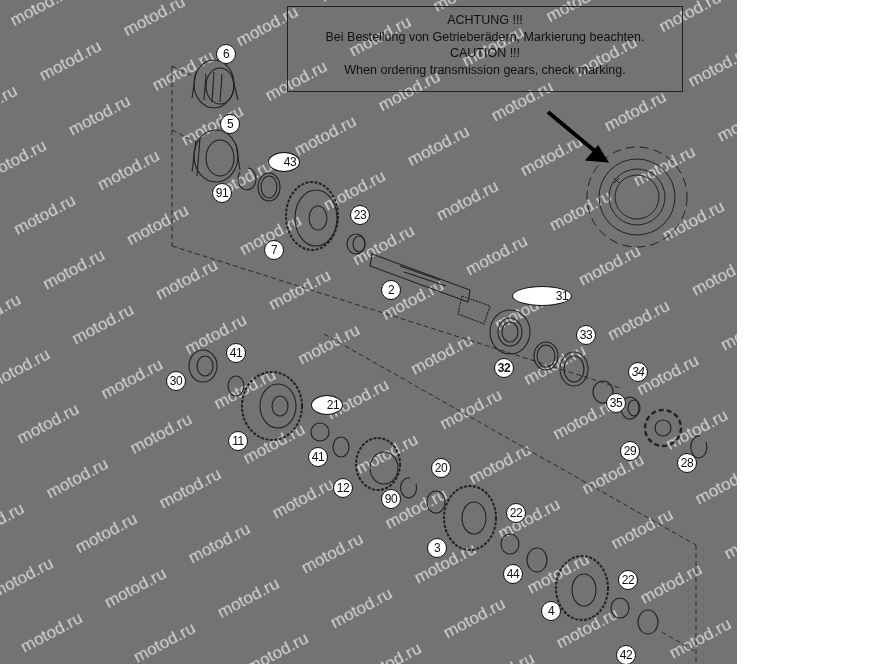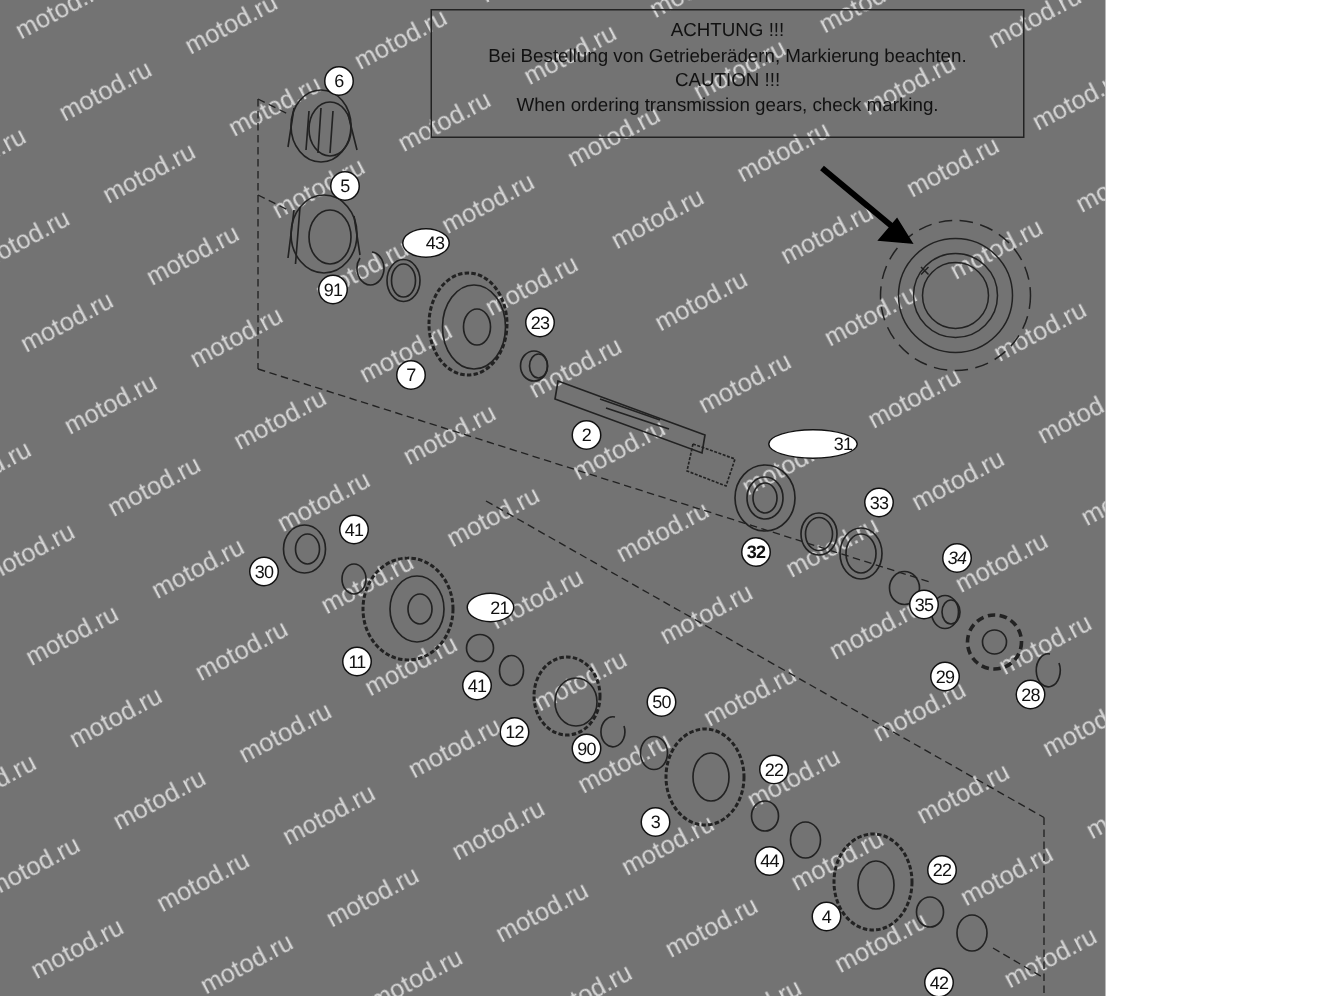--- a/index.html
+++ b/index.html
@@ -172,21 +172,21 @@
       <div class="callout" style="left: 226px; top: 343px;">41</div>
       <div class="callout" style="left: 166px; top: 371px;">30</div>
       <div class="callout" style="left: 494px; top: 358px; font-weight: bold;">32</div>
       <div class="callout" style="left: 628px; top: 362px; font-style: italic;">34</div>
       <div class="callout" style="left: 570px; top: 393px; margin-left: 36px;">35</div>
       <div class="callout" style="left: 311px; top: 395px; padding-left: 12px;">21</div>
       <div class="callout" style="left: 228px; top: 431px;">11</div>
       <div class="callout" style="left: 308px; top: 447px;">41</div>
       <div class="callout" style="left: 620px; top: 441px;">29</div>
       <div class="callout" style="left: 677px; top: 453px;">28</div>
-      <div class="callout" style="left: 431px; top: 458px;">50</div>
+      <div class="callout" style="left: 431px; top: 458px;">20</div>
       <div class="callout" style="left: 333px; top: 478px; text-align: center;">12</div>
       <div class="callout" style="left: 381px; top: 489px;">90</div>
       <div class="callout" style="left: 506px; top: 503px;">22</div>
       <div class="callout" style="left: 427px; top: 538px;">3</div>
       <div class="callout" style="left: 503px; top: 564px;">44</div>
       <div class="callout" style="left: 618px; top: 570px;">22</div>
       <div class="callout" style="left: 541px; top: 601px;">4</div>
       <div class="callout" style="left: 616px; top: 630px; margin-top: 15px;">42</div>
     </div>
 </div>

